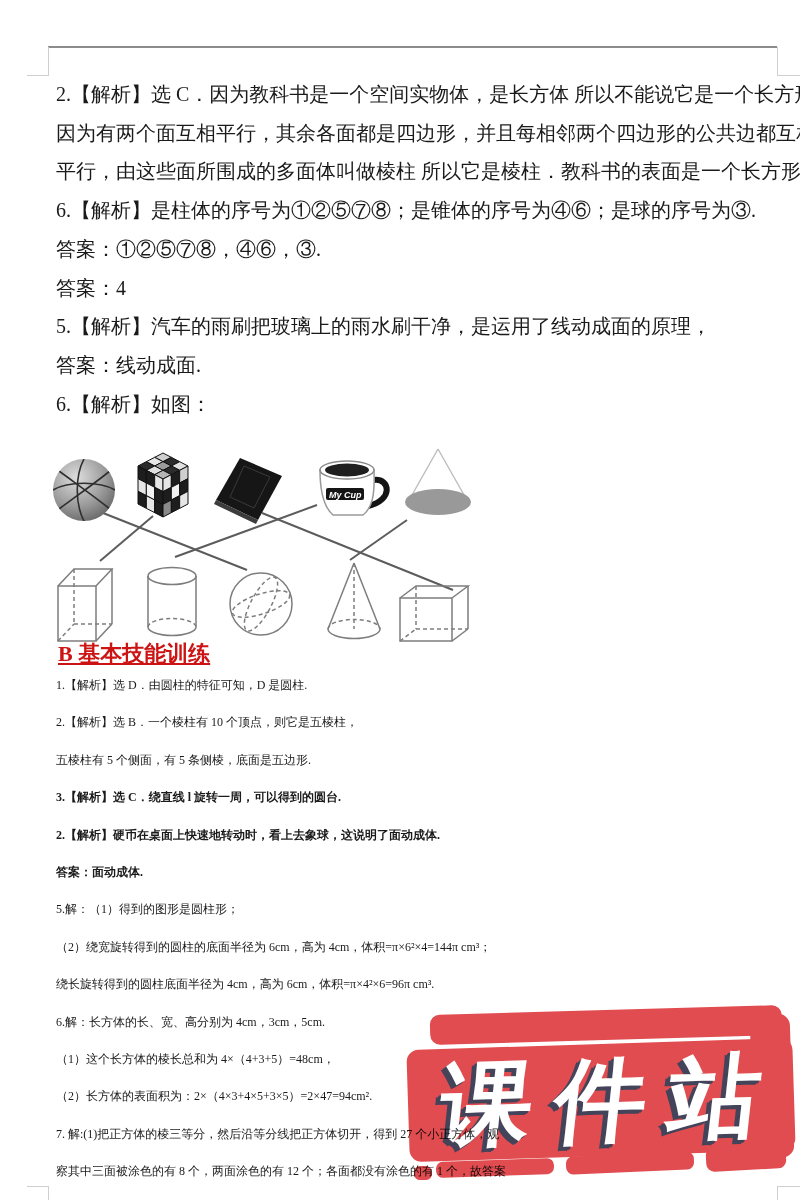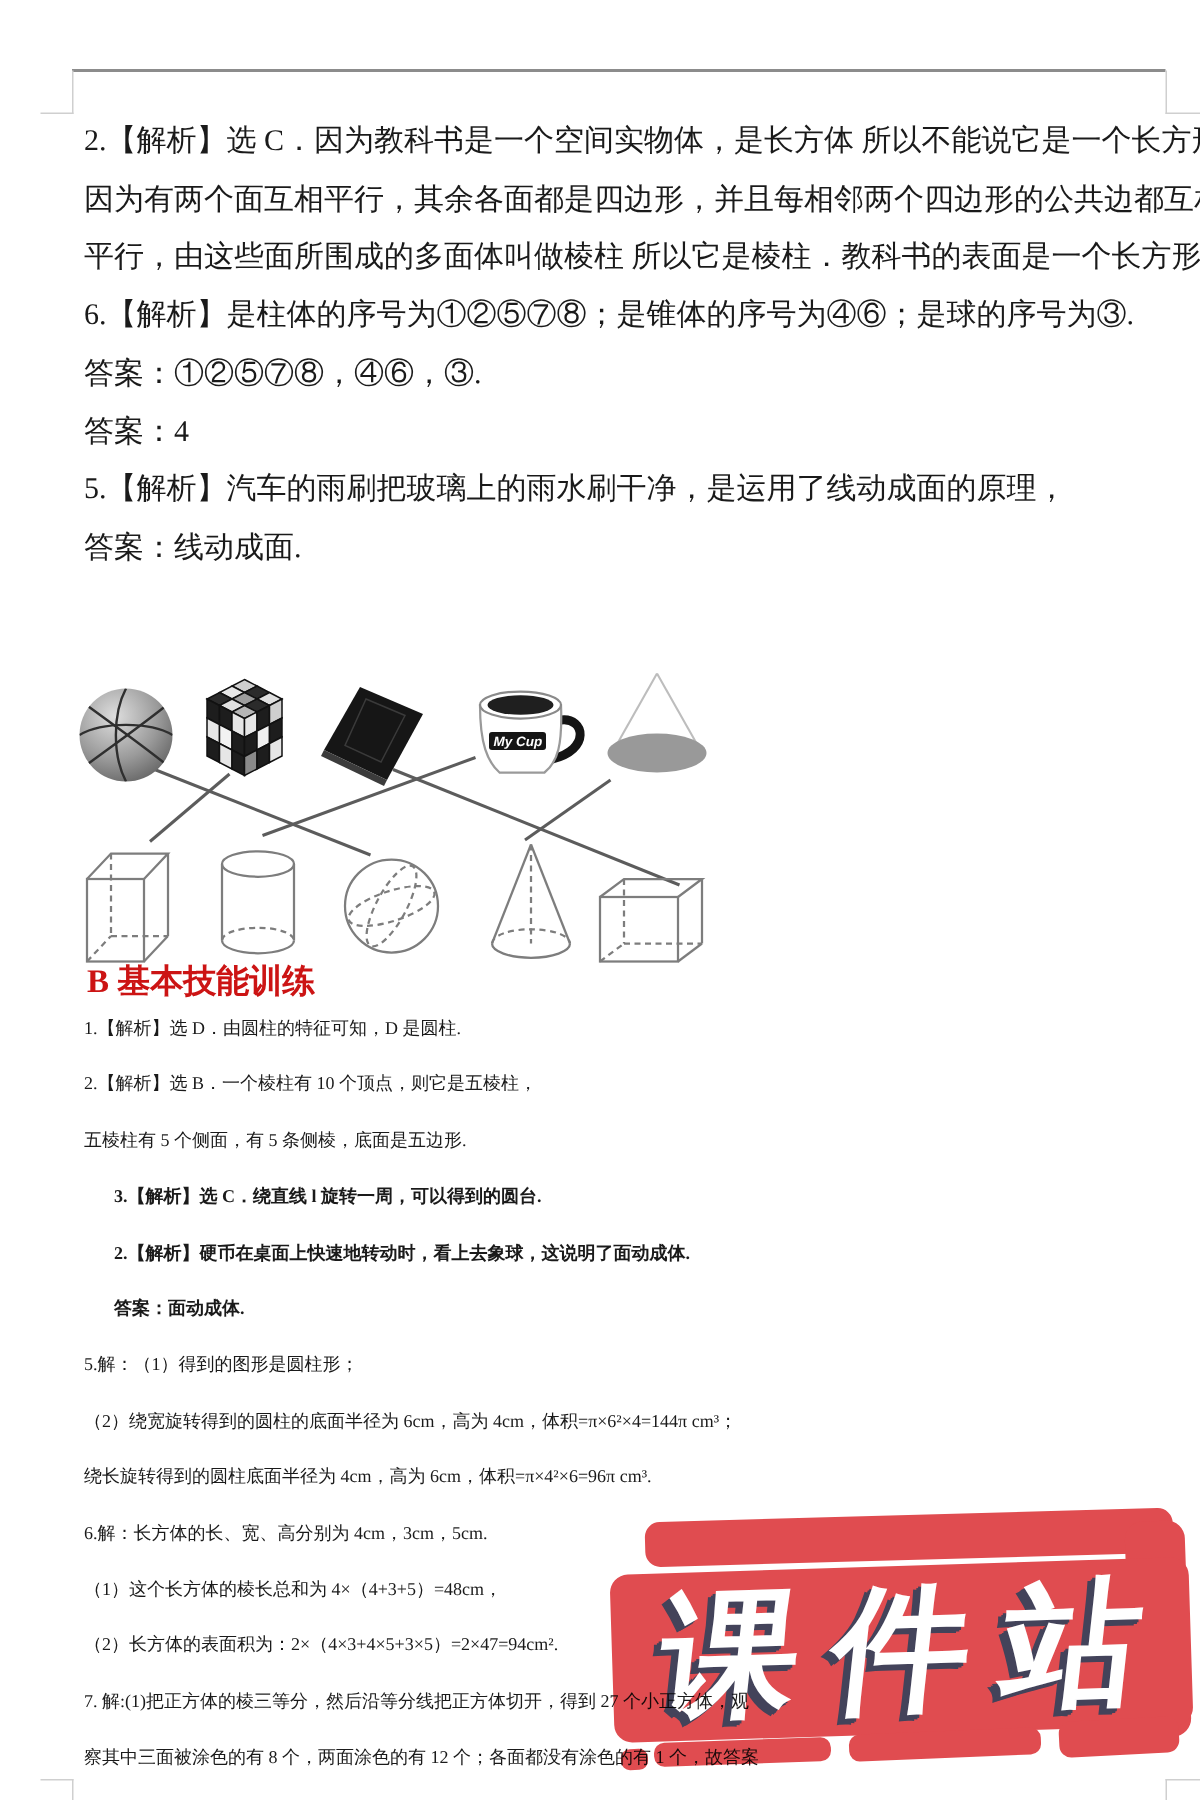--- a/index.html
+++ b/index.html
@@ -14,22 +14,22 @@
   .corner{position:absolute;border:0 solid #cfcfcf;}
   .corner.tl{left:27px;top:47px;width:21px;height:28px;border-right-width:1px;border-bottom-width:1px;}
   .corner.tr{left:777px;top:47px;width:22px;height:28px;border-left-width:1px;border-bottom-width:1px;}
   .corner.bl{left:27px;top:1186px;width:21px;height:16px;border-right-width:1px;border-top-width:1px;}
   .corner.br{left:777px;top:1186px;width:22px;height:16px;border-left-width:1px;border-top-width:1px;}
   
   #textA{position:absolute;left:56px;top:75px;font-size:20px;line-height:38.7px;width:724px;}
   #textB{position:absabsolute;}
   #textB{position:absolute;left:56px;top:667px;font-size:12px;line-height:37.4px;width:724px;}
   .tline{white-space:nowrap;}
-  .tline.bold{font-weight:bold;margin-left:20px;}
-  #headingB{position:absolute;left:58px;top:639px;font-size:22px;font-weight:bold;color:#cc1414;white-space:nowrap;}
+  .tline.bold{font-weight:bold;}
+  #headingB{position:absolute;left:58px;top:639px;font-size:22px;font-weight:bold;color:#cc1414;white-space:nowrap;text-decoration:underline;}
   
   #figure{position:absolute;left:48px;top:446px;width:720px;height:205px;}
   
   #stamp{position:absolute;left:0;top:0;width:800px;height:1200px;mix-blend-mode:multiply;pointer-events:none;}
   .stamp-piece{position:absolute;background:#e04c50;}
   .stamp-bar-top{left:430px;top:1010px;width:352px;height:30px;border-radius:10px;transform:rotate(-1.6deg);}
   .stamp-right{left:752px;top:1014px;width:40px;height:144px;border-radius:12px;transform:rotate(-2deg);}
   .stamp-body{left:408px;top:1044px;width:386px;height:112px;border-radius:12px;transform:rotate(-1.8deg);
               display:flex;align-items:center;justify-content:center;}
   .stamp-frag1{left:414px;top:1166px;width:18px;height:14px;border-radius:6px;transform:rotate(-2deg);}
@@ -54,20 +54,21 @@
 
 <div id="textA">
     <div class="tline">2.【解析】选 C．因为教科书是一个空间实物体，是长方体 所以不能说它是一个长方形，</div>
     <div class="tline">因为有两个面互相平行，其余各面都是四边形，并且每相邻两个四边形的公共边都互相</div>
     <div class="tline">平行，由这些面所围成的多面体叫做棱柱 所以它是棱柱．教科书的表面是一个长方形.</div>
     <div class="tline">6.【解析】是柱体的序号为①②⑤⑦⑧；是锥体的序号为④⑥；是球的序号为③.</div>
     <div class="tline">答案：①②⑤⑦⑧，④⑥，③.</div>
     <div class="tline">答案：4</div>
     <div class="tline">5.【解析】汽车的雨刷把玻璃上的雨水刷干净，是运用了线动成面的原理，</div>
     <div class="tline">答案：线动成面.</div>
+    <div class="tline">6.【解析】如图：</div>
   </div>
 
 <svg id="figure" viewBox="0 0 720 205" xmlns="http://www.w3.org/2000/svg">
   <defs>
     <radialGradient id="ballg" cx="0.38" cy="0.3" r="0.85">
       <stop offset="0" stop-color="#dedede"></stop>
         <stop offset="0.55" stop-color="#9a9a9a"></stop>
         <stop offset="1" stop-color="#565656"></stop>
     </radialGradient>
     <clipPath id="ballclip">

